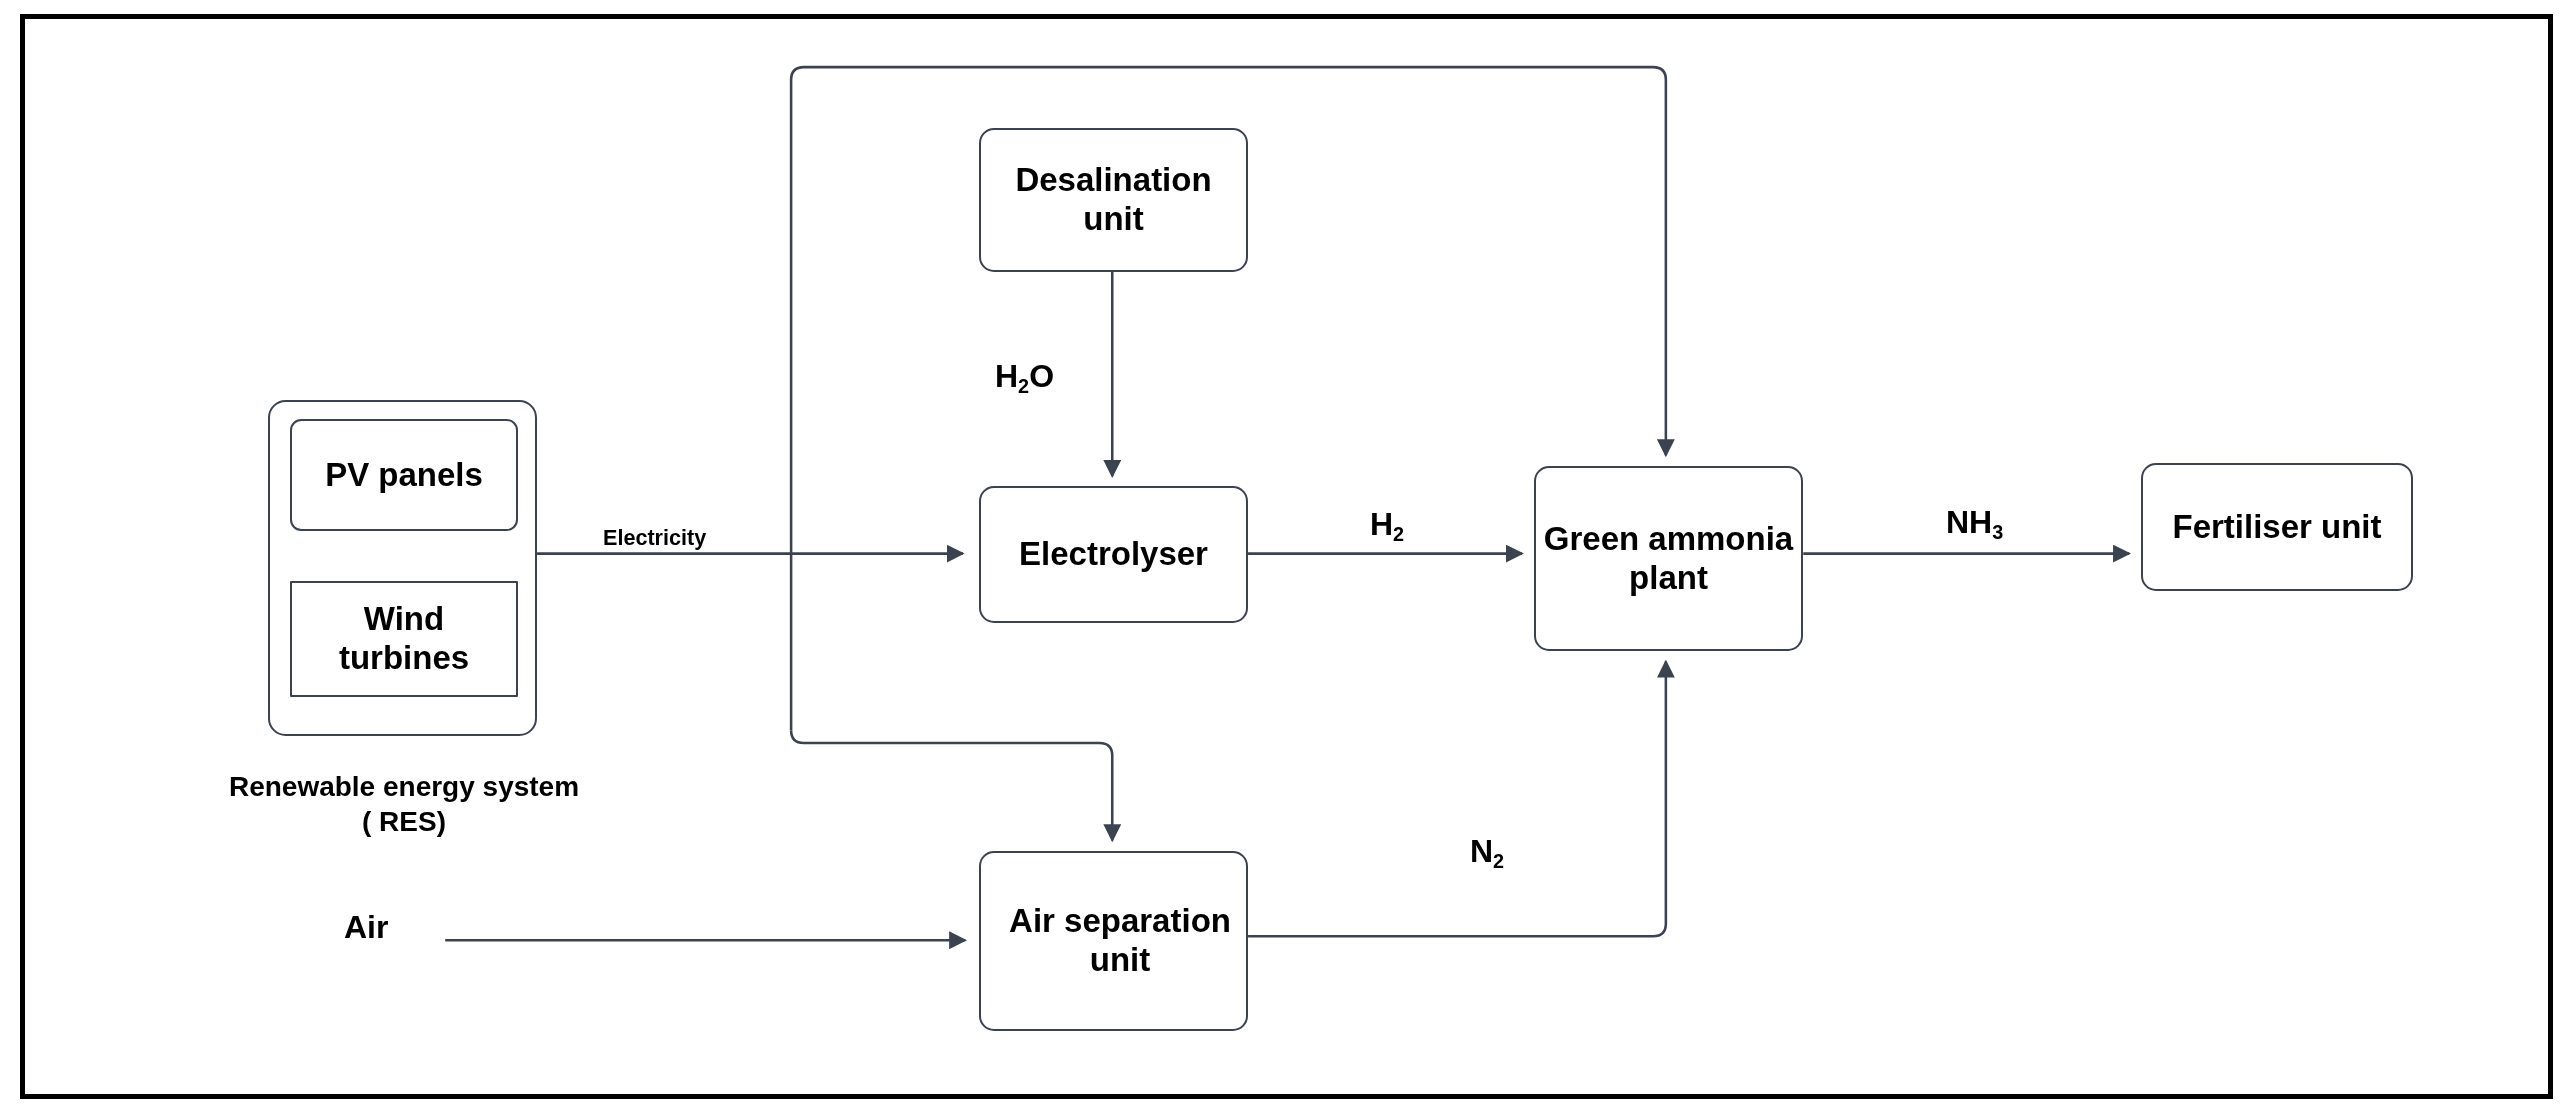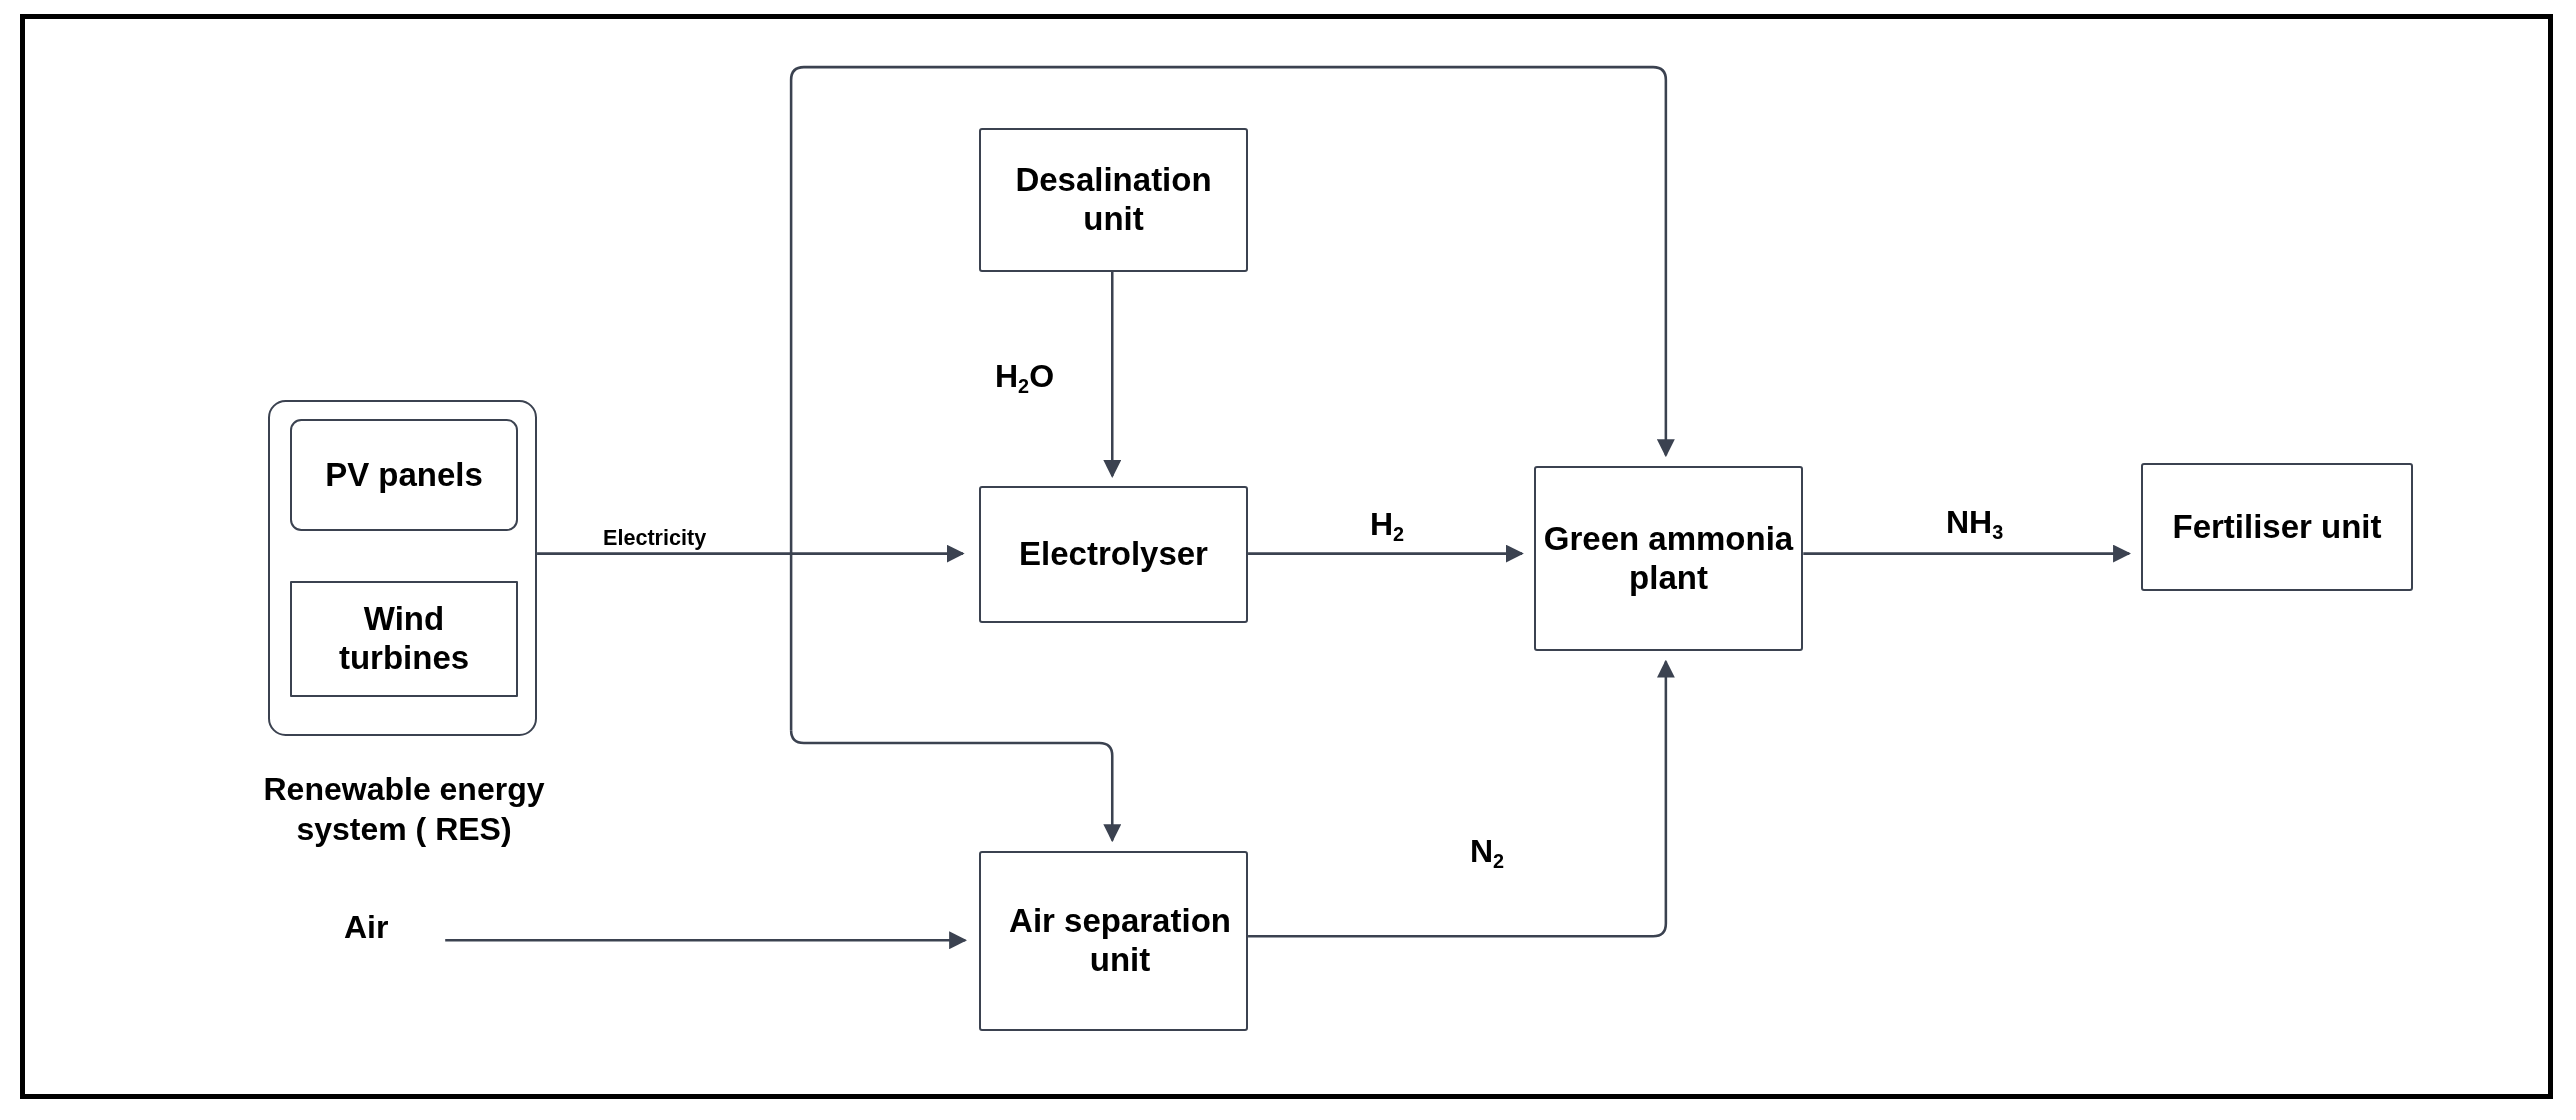--- a/index.html
+++ b/index.html
@@ -9,21 +9,21 @@
 
   #frame{
     position:absolute;left:20px;top:14.4px;width:2533px;height:1085px;
     border:5.6px solid #000000;box-sizing:border-box;background:#ffffff;
   }
 
   #svglayer{position:absolute;left:0;top:0;width:2576px;height:1120px;}
 
   .node{
     position:absolute;box-sizing:border-box;background:#ffffff;
-    border:2.4px solid #3b4250;border-radius:3px;
+    border:2.4px solid #3b4250;border-radius:15px;
     display:flex;align-items:center;justify-content:center;text-align:center;
     color:#000000;font-weight:bold;line-height:1.18;
   }
   .node .lbl{display:block;width:100%;padding:0 6.4px;}
 
   #res-group{left:268px;top:400px;width:269px;height:336px;border-radius:17.6px;display:block;}
   #pv-panels{left:290px;top:419px;width:228px;height:112px;font-size:33px;border-radius:11.2px;}
   #wind-turbines{left:290px;top:581px;width:228px;height:116px;font-size:33px;border-radius:1px;}
   #desalination-unit{left:979px;top:128px;width:269px;height:144px;font-size:33px;}
   #electrolyser{left:979px;top:486px;width:269px;height:137px;font-size:33px;}
@@ -39,21 +39,21 @@
 
   #label-electricity{left:603px;top:527px;font-size:21.6px;}
   #label-h2o{left:995px;top:360px;}
   #label-h2{left:1370px;top:508px;}
   #label-nh3{left:1946px;top:506px;}
   #label-n2{left:1470px;top:835px;}
   #label-air{left:344px;top:911px;text-align:right;}
 
   #caption-res{
     position:absolute;left:224px;top:769px;width:360px;text-align:center;
-    font-size:32px;font-weight:bold;color:#000000;line-height:1.25;
+    font-size:28px;font-weight:bold;color:#000000;line-height:1.25;
   }
 </style>
 </head>
 <body>
 
 <div id="stage">
 
   <div id="frame"></div>
 
   <svg id="svglayer" viewBox="0 0 3224 1402" xmlns="http://www.w3.org/2000/svg">

